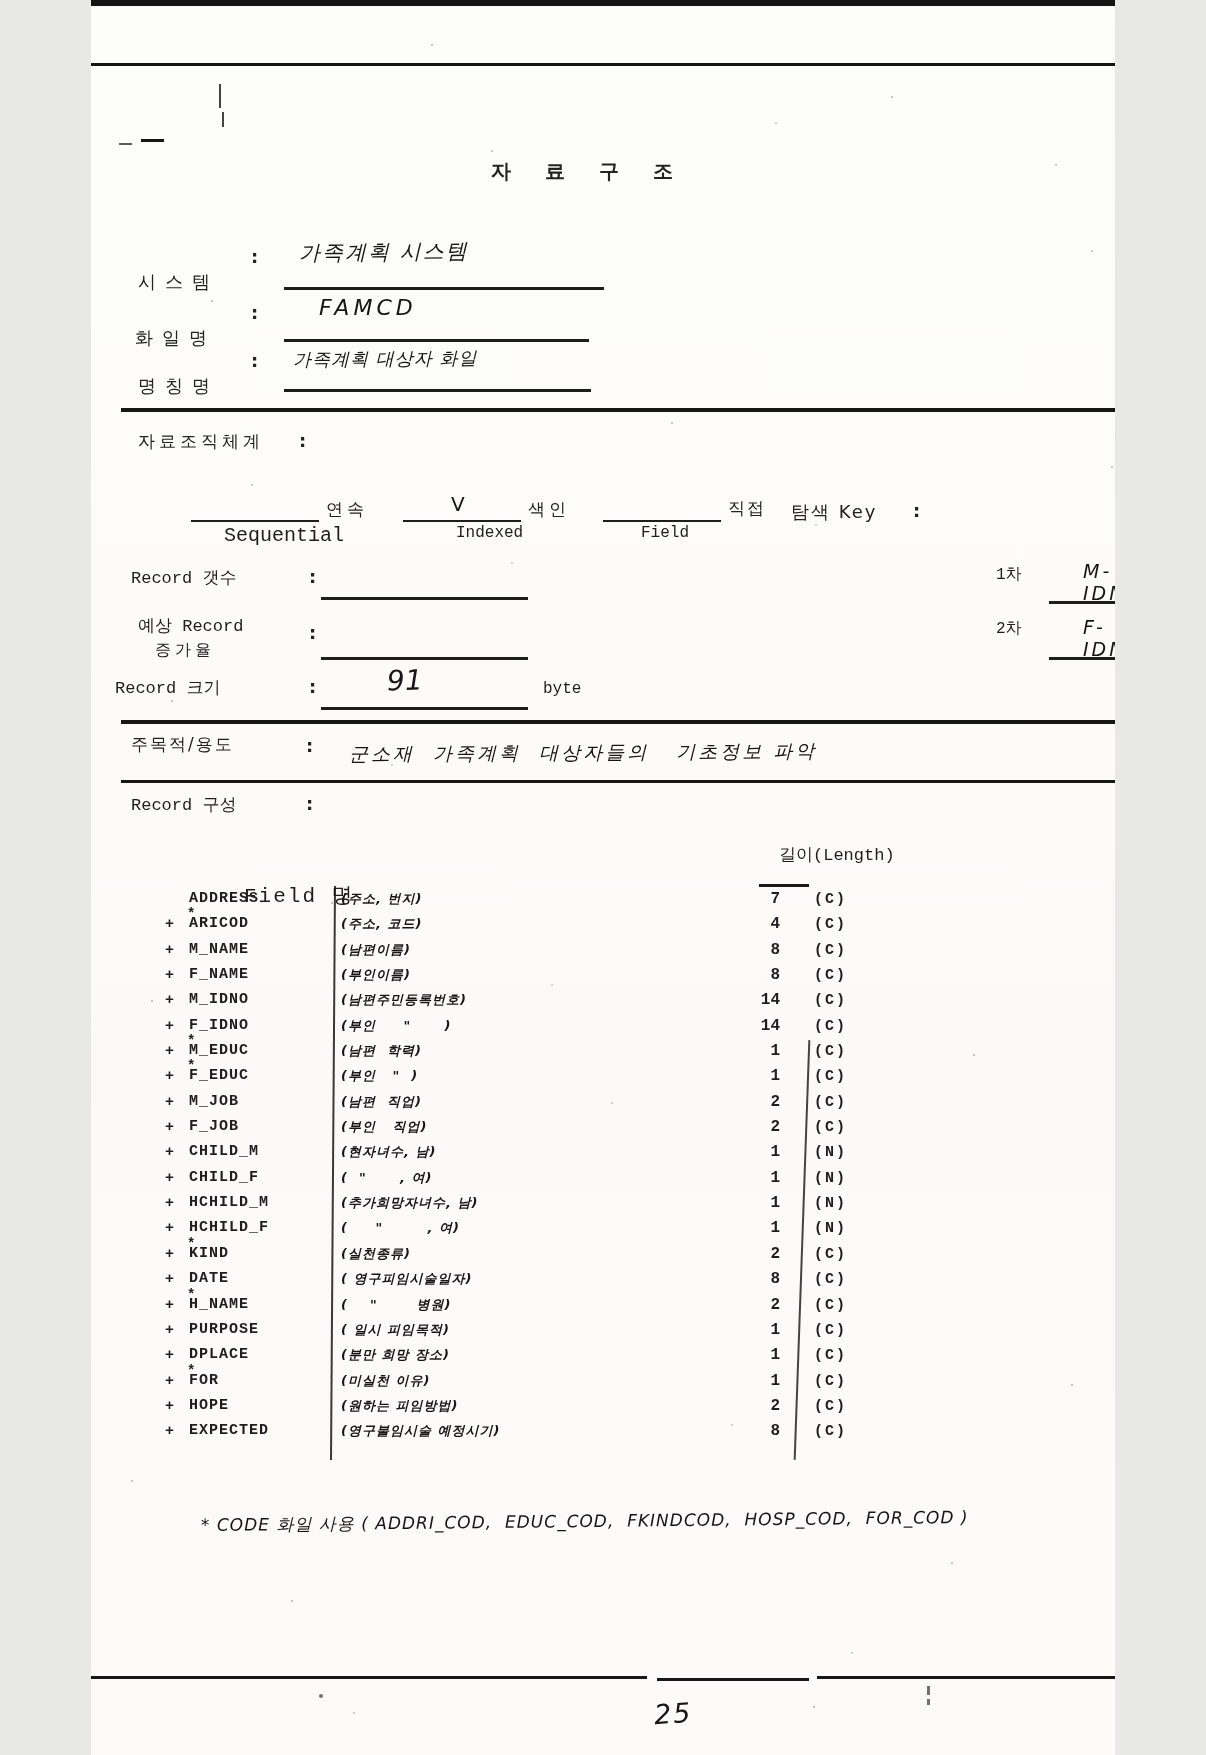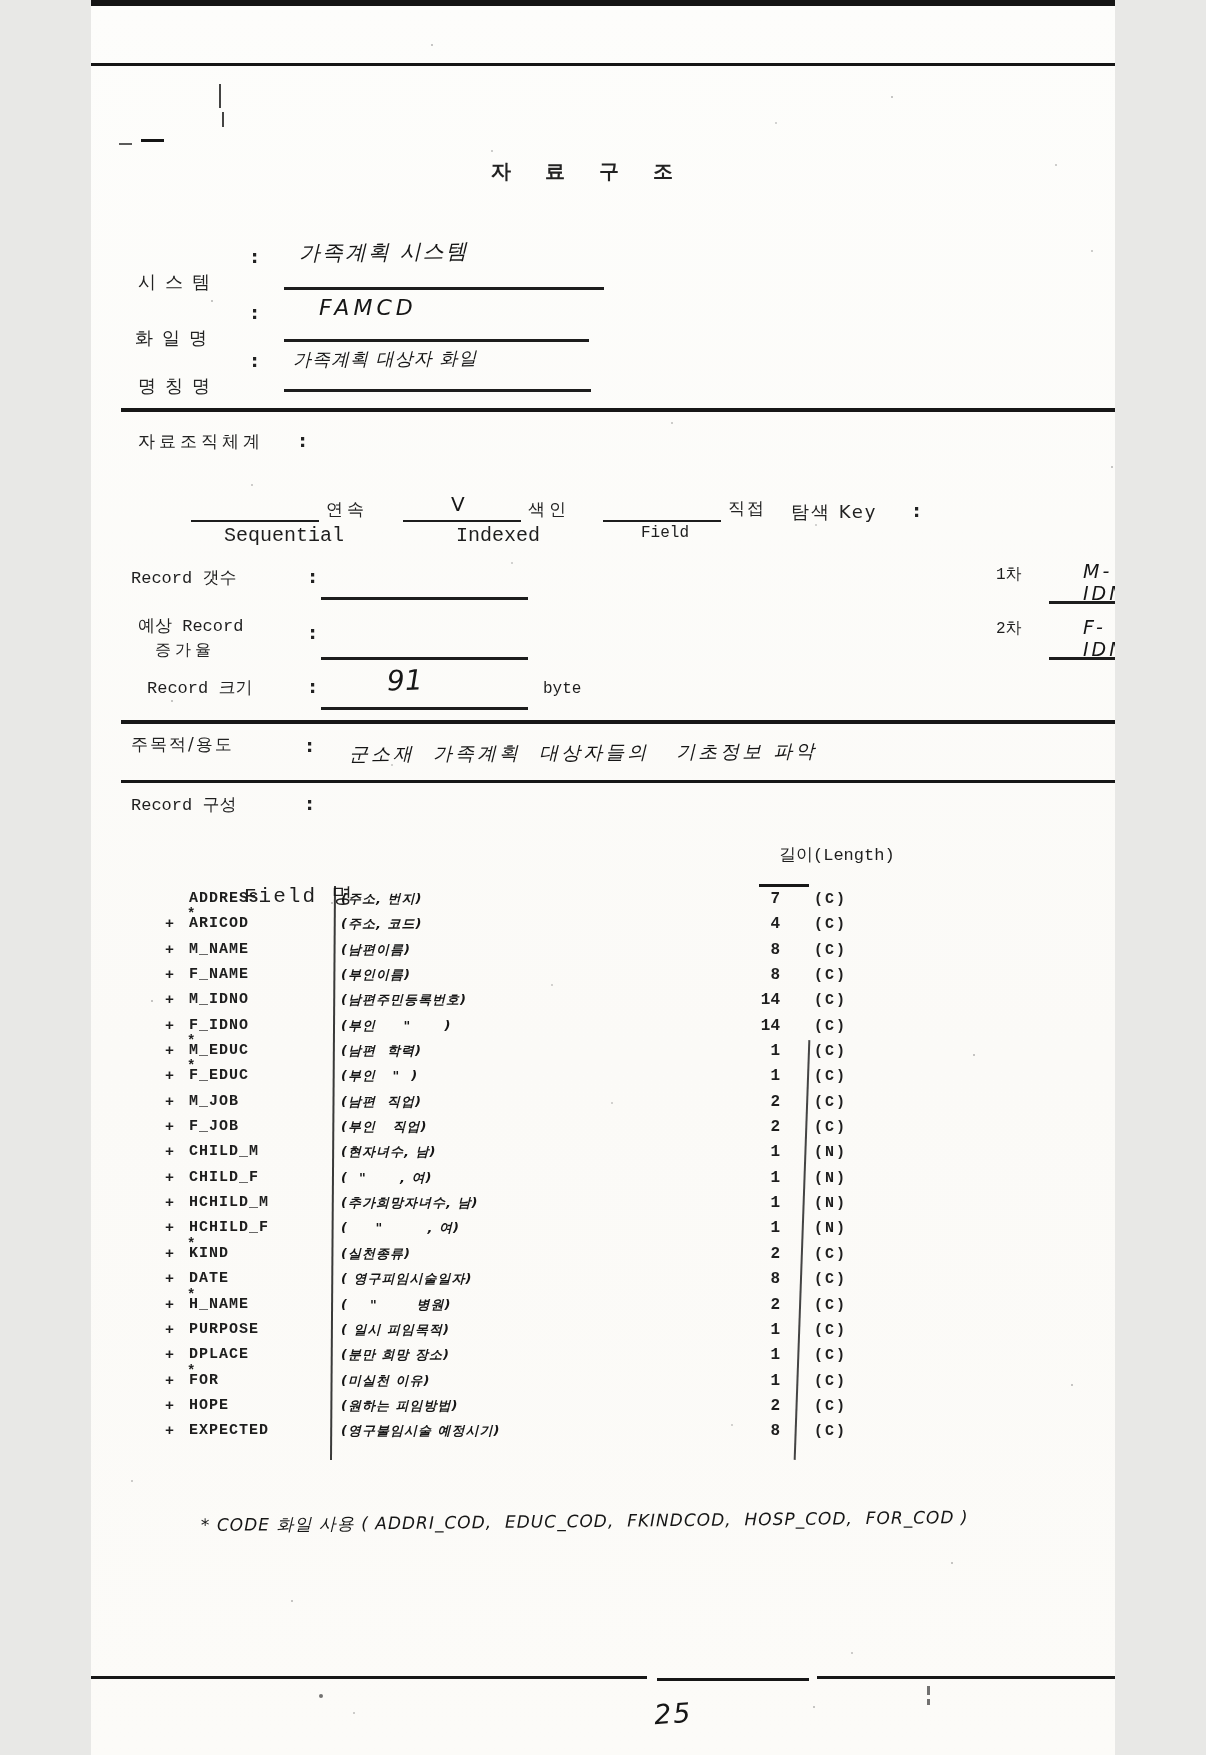--- a/index.html
+++ b/index.html
@@ -82,21 +82,21 @@
   <div class="abs kor" style="left:47px;top:430px;font-size:17px;letter-spacing:4px;">자료조직체계</div>
   <div class="abs colon kor" style="left:208px;top:430px;">:</div>
 
   <div class="u" style="left:100px;top:520px;width:128px;height:2px;"></div>
   <div class="abs kor" style="left:235px;top:498px;font-size:17px;letter-spacing:4px;">연속</div>
   <div class="abs typed" style="left:133px;top:524px;font-size:20px;">Sequential</div>
 
   <div class="abs hand" style="left:360px;top:492px;font-size:20px;font-style:normal;">V</div>
   <div class="u" style="left:312px;top:520px;width:118px;height:2px;"></div>
   <div class="abs kor" style="left:437px;top:498px;font-size:17px;letter-spacing:4px;">색인</div>
-  <div class="abs typed" style="left:365px;top:524px;font-size:20px;">Indexed</div>
+  <div class="abs typed" style="left:365px;top:524px;font-size:16px;">Indexed</div>
 
   <div class="u" style="left:512px;top:520px;width:118px;height:2px;"></div>
   <div class="abs kor" style="left:637px;top:497px;font-size:17px;letter-spacing:2px;">직접</div>
   <div class="abs typed" style="left:550px;top:524px;font-size:16px;">Field</div>
 
   <div class="abs kor" style="left:700px;top:500px;font-size:18px;letter-spacing:2px;">탐색 Key</div>
   <div class="abs colon kor" style="left:822px;top:500px;">:</div>
 
   <div class="abs typed" style="left:40px;top:566px;font-size:17px;">Record 갯수</div>
   <div class="abs colon kor" style="left:218px;top:566px;">:</div>
@@ -108,21 +108,21 @@
 
   <div class="abs typed" style="left:47px;top:614px;font-size:17px;">예상 Record</div>
   <div class="abs kor" style="left:64px;top:640px;font-size:16px;letter-spacing:4px;">증가율</div>
   <div class="abs colon kor" style="left:218px;top:622px;">:</div>
   <div class="u" style="left:230px;top:657px;width:207px;"></div>
 
   <div class="abs typed" style="left:905px;top:618px;font-size:16px;">2차</div>
   <div class="abs hand" style="left:992px;top:616px;font-size:19px;letter-spacing:3px;">F-IDNO</div>
   <div class="u" style="left:958px;top:657px;width:212px;"></div>
 
-  <div class="abs typed" style="left:56px;top:676px;font-size:17px;">Record 크기</div>
+  <div class="abs typed" style="left:24px;top:676px;font-size:17px;">Record 크기</div>
   <div class="abs colon kor" style="left:218px;top:676px;">:</div>
   <div class="abs hand" style="left:296px;top:664px;font-size:28px;transform:rotate(-2deg);">91</div>
   <div class="abs typed" style="left:452px;top:680px;font-size:16px;">byte</div>
   <div class="u" style="left:230px;top:707px;width:207px;"></div>
 
   <div class="rule" style="left:30px;top:720px;width:1176px;height:4px;"></div>
 
   <div class="abs kor" style="left:40px;top:733px;font-size:17px;letter-spacing:2px;">주목적/용도</div>
   <div class="abs colon kor" style="left:215px;top:735px;">:</div>
   <div class="abs hand pre" style="left:258px;top:740px;font-size:19px;letter-spacing:3px;transform:rotate(-0.4deg);">군소재  가족계획  대상자들의   기초정보 파악</div>

